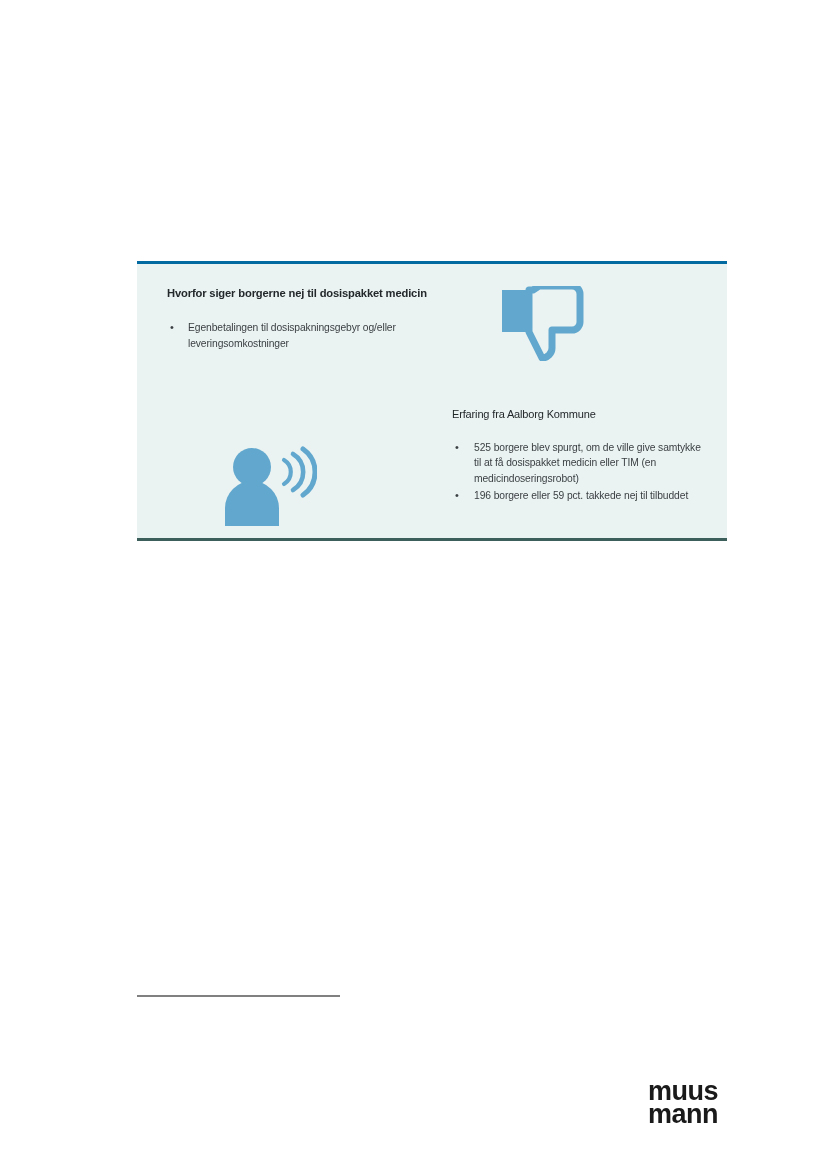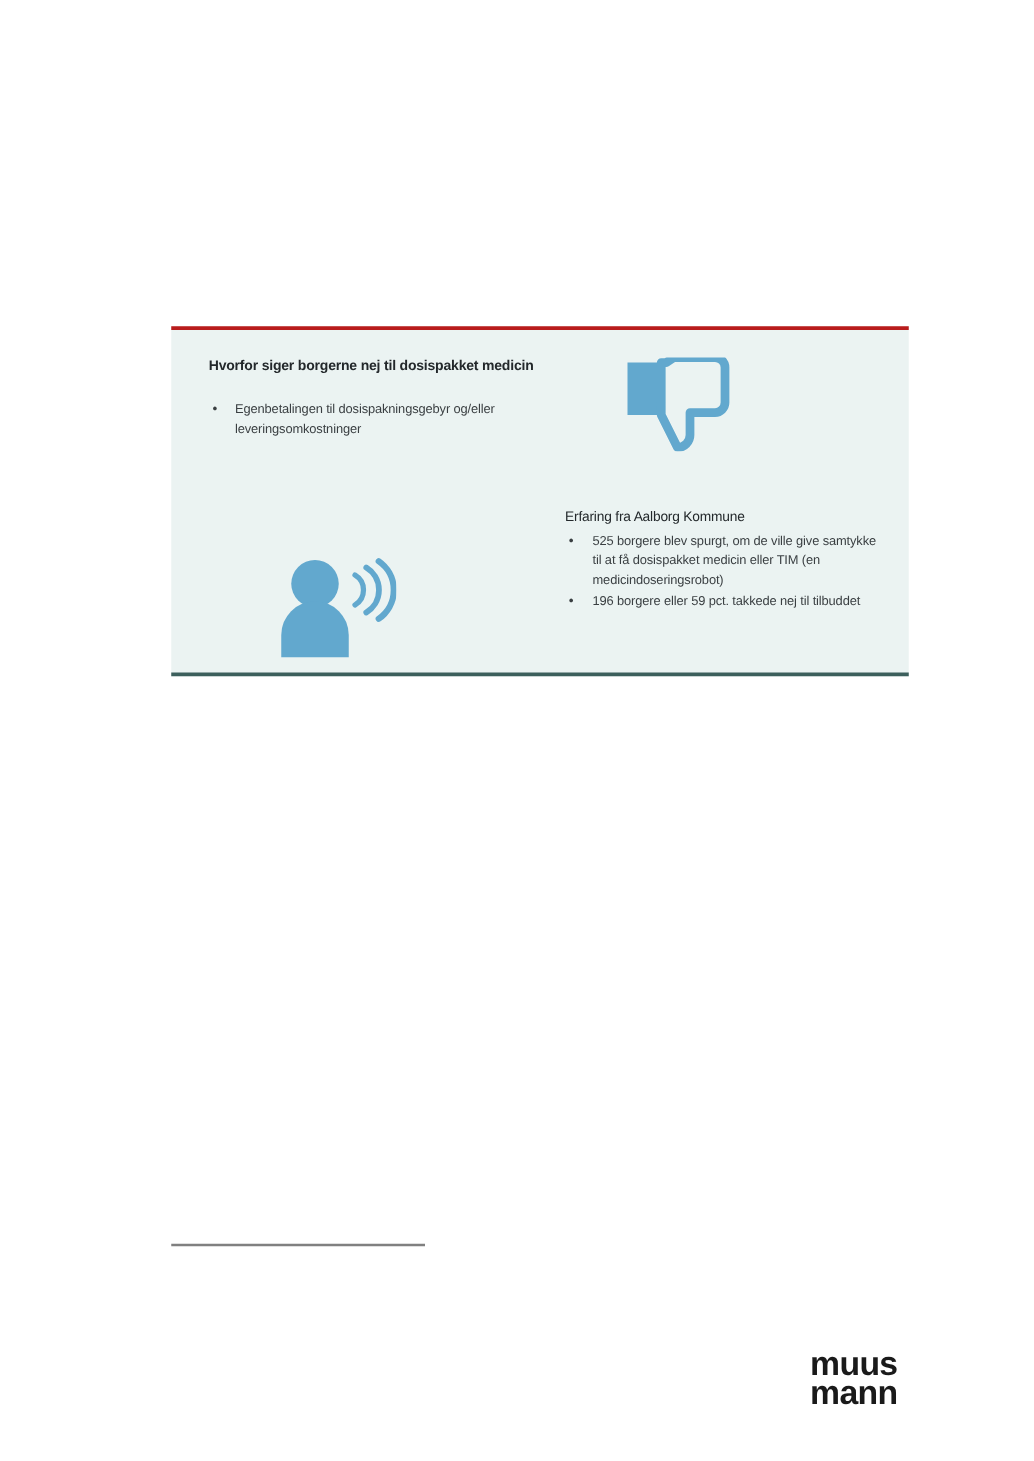--- a/index.html
+++ b/index.html
@@ -16,21 +16,21 @@
   }
 
   
   .info-box {
     position: absolute;
     left: 137px;
     top: 261px;
     width: 590px;
     height: 280px;
     background: #EBF3F2;
-    border-top: 3px solid #b91c1c;
+    border-top: 3px solid #0369a1;
     border-bottom: 3px solid #3C5F5C;
     box-sizing: border-box;
   }
 
   .box-inner {
     position: relative;
     width: 100%;
     height: 100%;
   }
 
@@ -92,21 +92,21 @@
     width: 96px;
     height: 75px;
   }
   .erfaring-block {
     position: absolute;
     left: 315px;
     top: 144px;
     width: 255px;
   }
   .erfaring-block ul.bullets {
-    margin-top: 4px;
+    margin-top: 18px;
   }
   .erfaring-block ul.bullets li {
     padding-left: 22px;
   }
 
   
   .person-wrap {
     position: absolute;
     left: 85px;
     top: 182px;

